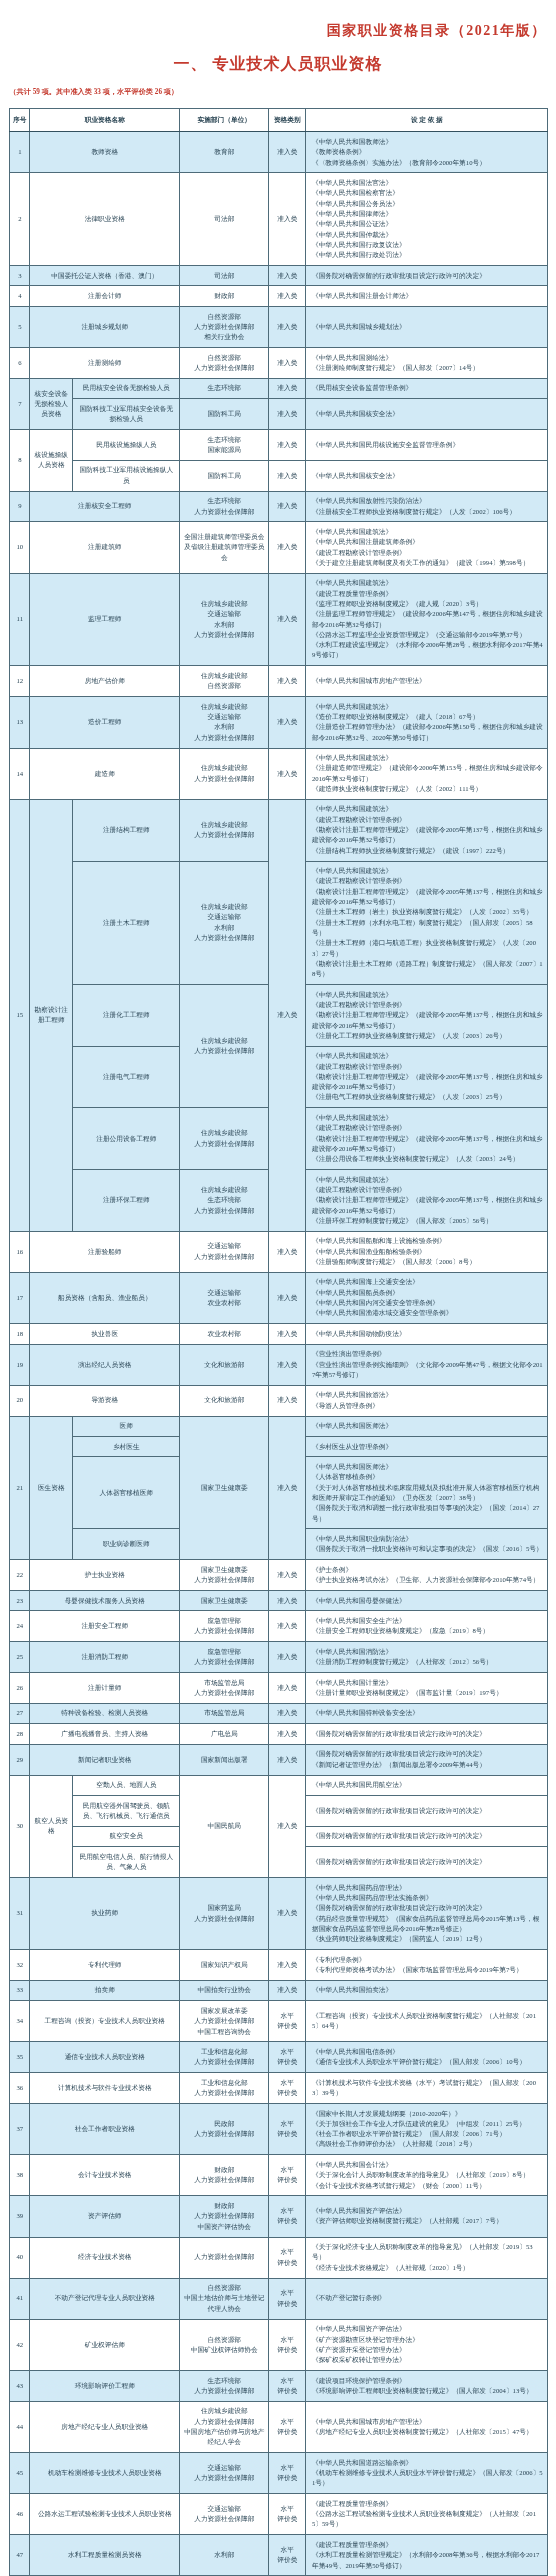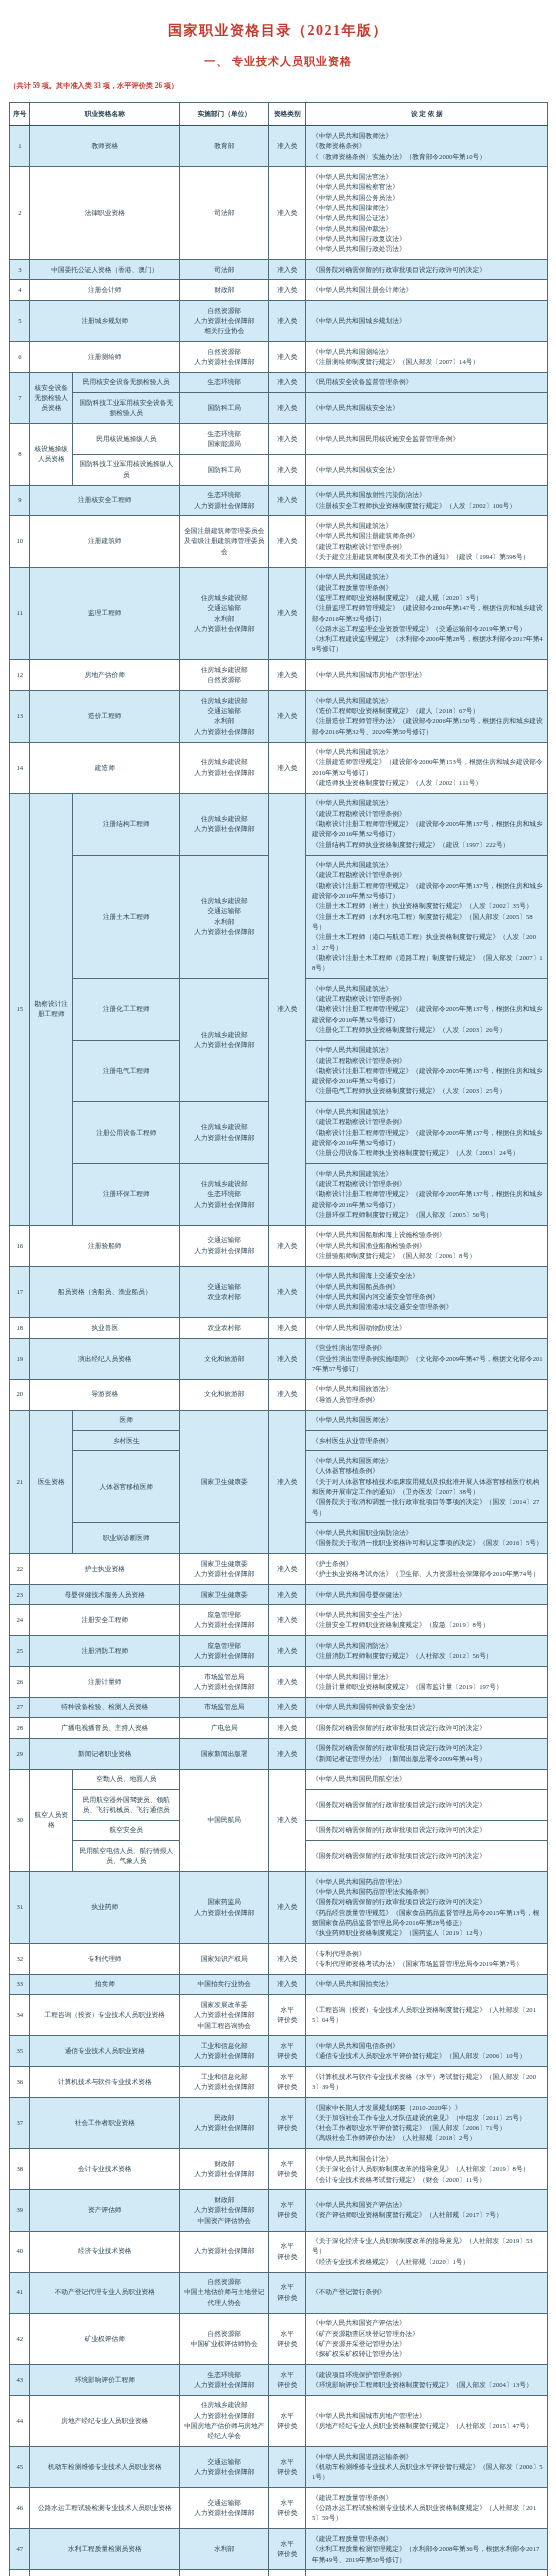--- a/index.html
+++ b/index.html
@@ -1,19 +1,19 @@
 <!DOCTYPE html>
 <html style="font-size:8.2px"><head>
 <meta charset="utf-8">
 <style>
   html,body{margin:0;padding:0;background:#ffffff;}
   body{width:556px;font-family:"Liberation Serif","DejaVu Serif",serif;color:#2b4656;}
   .page{padding:17.5px 9.3px 0 9.3px;}
-  .doc-title{color:#c43a2e;text-align:center;font-size:14px;font-weight:bold;letter-spacing:1.5px;margin:4.1px 0 14.4px 0;}
-  .doc-subtitle{color:#c43a2e;text-align:center;font-size:11px;font-weight:bold;letter-spacing:1px;margin:0 0 12.4px 0;}
+  .doc-title{color:#c43a2e;text-align:right;font-size:14px;font-weight:bold;letter-spacing:1.5px;margin:4.1px 0 14.4px 0;}
+  .doc-subtitle{color:#c43a2e;text-align:center;font-size:16px;font-weight:bold;letter-spacing:1px;margin:0 0 12.4px 0;}
   .doc-count{color:#c43a2e;text-align:left;font-size:7.2px;font-weight:bold;margin:0 0 10.3px 0;}
   table.qual{width:538px;border-collapse:collapse;table-layout:fixed;border:1px solid #33515f;}
   col.c-num{width:20px}col.c-grp{width:43px}col.c-name{width:107px}col.c-dept{width:89px}col.c-cat{width:37px}col.c-basis{width:242px}
   th,td{border:0.5px solid #4e6b79;vertical-align:middle;font-size:6.7px;line-height:10.3px;padding:4.6px 3.1px;word-break:break-all;}
   thead th{font-weight:bold;color:#1f3b4a;text-align:center;border-bottom:1px solid #33515f;padding:6.2px 2.1px;background:#ffffff;}
   td.num-cell,td.group-cell,td.name-cell,td.dept-cell,td.cat-cell{text-align:center;}
   td.basis-cell{text-align:left;padding-left:5.7px;padding-right:4.6px;}
   tr.sep td{border-top:1px solid #33515f;}
   tr.hl{background:#d2eaf6;}
 </style>

